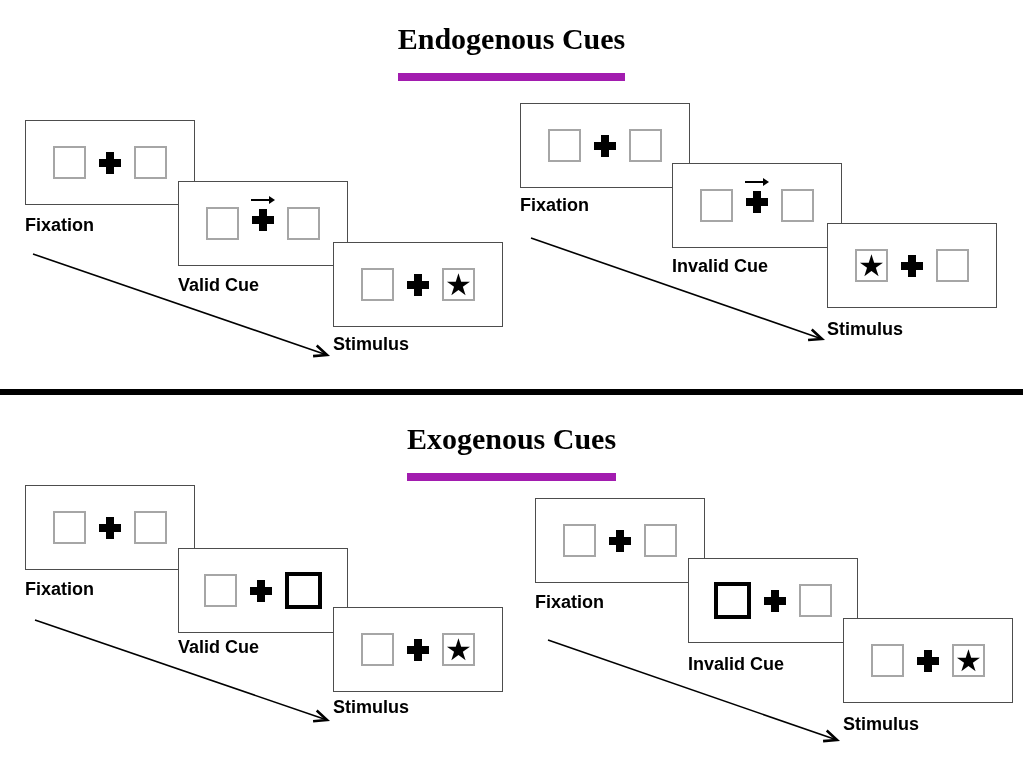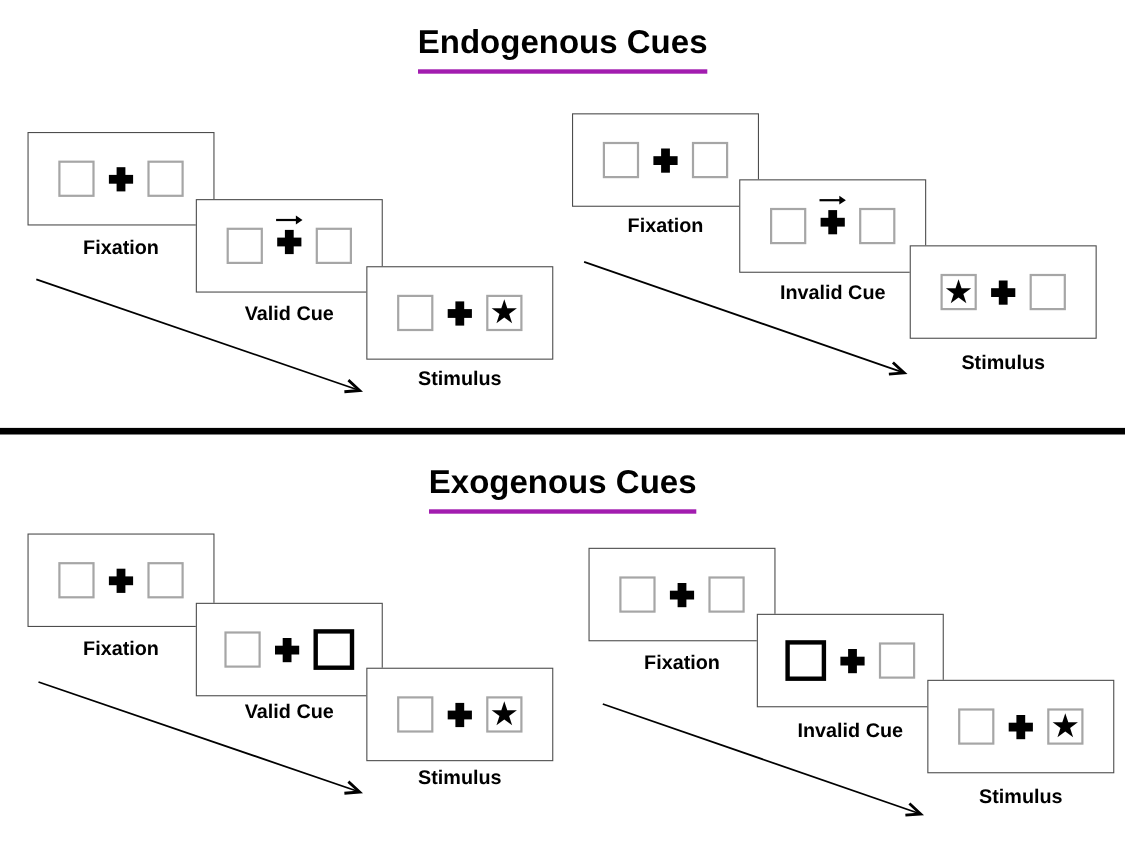--- a/index.html
+++ b/index.html
@@ -1,21 +1,21 @@
 <!DOCTYPE html>
 <html><head>
 <meta charset="utf-8">
 <style>
   html,body{margin:0;padding:0}
   body{
     width:1023px;height:767px;background:#ffffff;position:relative;overflow:hidden;
     font-family:"Liberation Sans", sans-serif;color:#000;
   }
   .title{position:absolute;left:0;width:1023px;text-align:center;font-weight:bold;font-size:30px;line-height:1.1;}
-  .title .u{display:inline-block;border-bottom:4px solid #a21caf;padding-bottom:8px;}
+  .title .u{display:inline-block;border-bottom:8px solid #a21caf;padding-bottom:18px;font-family:Liberation Serif, serif;}
   .divider{position:absolute;left:0;top:389px;width:1023px;height:6px;background:#000;}
   .panel{
     position:absolute;width:170px;height:85px;background:#fff;border:1px solid #4d4d4d;
     display:flex;align-items:center;justify-content:center;gap:13px;box-sizing:border-box;
   }
   .sq{
     width:29px;height:29px;border:2px solid #a6a6a6;background:#fff;box-sizing:content-box;
     display:flex;align-items:center;justify-content:center;
   }
   .sq.thick{border:4px solid #000;width:29px;height:29px;}
@@ -26,21 +26,21 @@
   .cue-arrow{position:absolute;left:50%;transform:translateX(-50%);top:-13px;width:24px;height:8px;}
   .cue-arrow .shaft{position:absolute;left:0;top:3px;width:19px;height:2px;background:#000;}
   .cue-arrow .head{
     position:absolute;right:0;top:0;width:0;height:0;
     border-left:6px solid #000;border-top:4px solid transparent;border-bottom:4px solid transparent;
   }
   .star{
     font-family:"DejaVu Sans", sans-serif;font-size:30px;line-height:29px;color:#000;
     display:block;margin-top:-1px;
   }
-  .plabel{position:absolute;width:170px;text-align:center;font-weight:bold;font-size:18px;}
+  .plabel{position:absolute;width:170px;font-weight:bold;font-size:18px;}
   .arrows{position:absolute;left:0;top:0;pointer-events:none;}
   .arrows line{stroke:#000;stroke-width:1.6;}
 </style>
 </head>
 <body>
 
 <div class="title" style="top:22px">
   <span class="u">Endogenous Cues</span>
 </div>
 <div class="title" style="top:422px">

